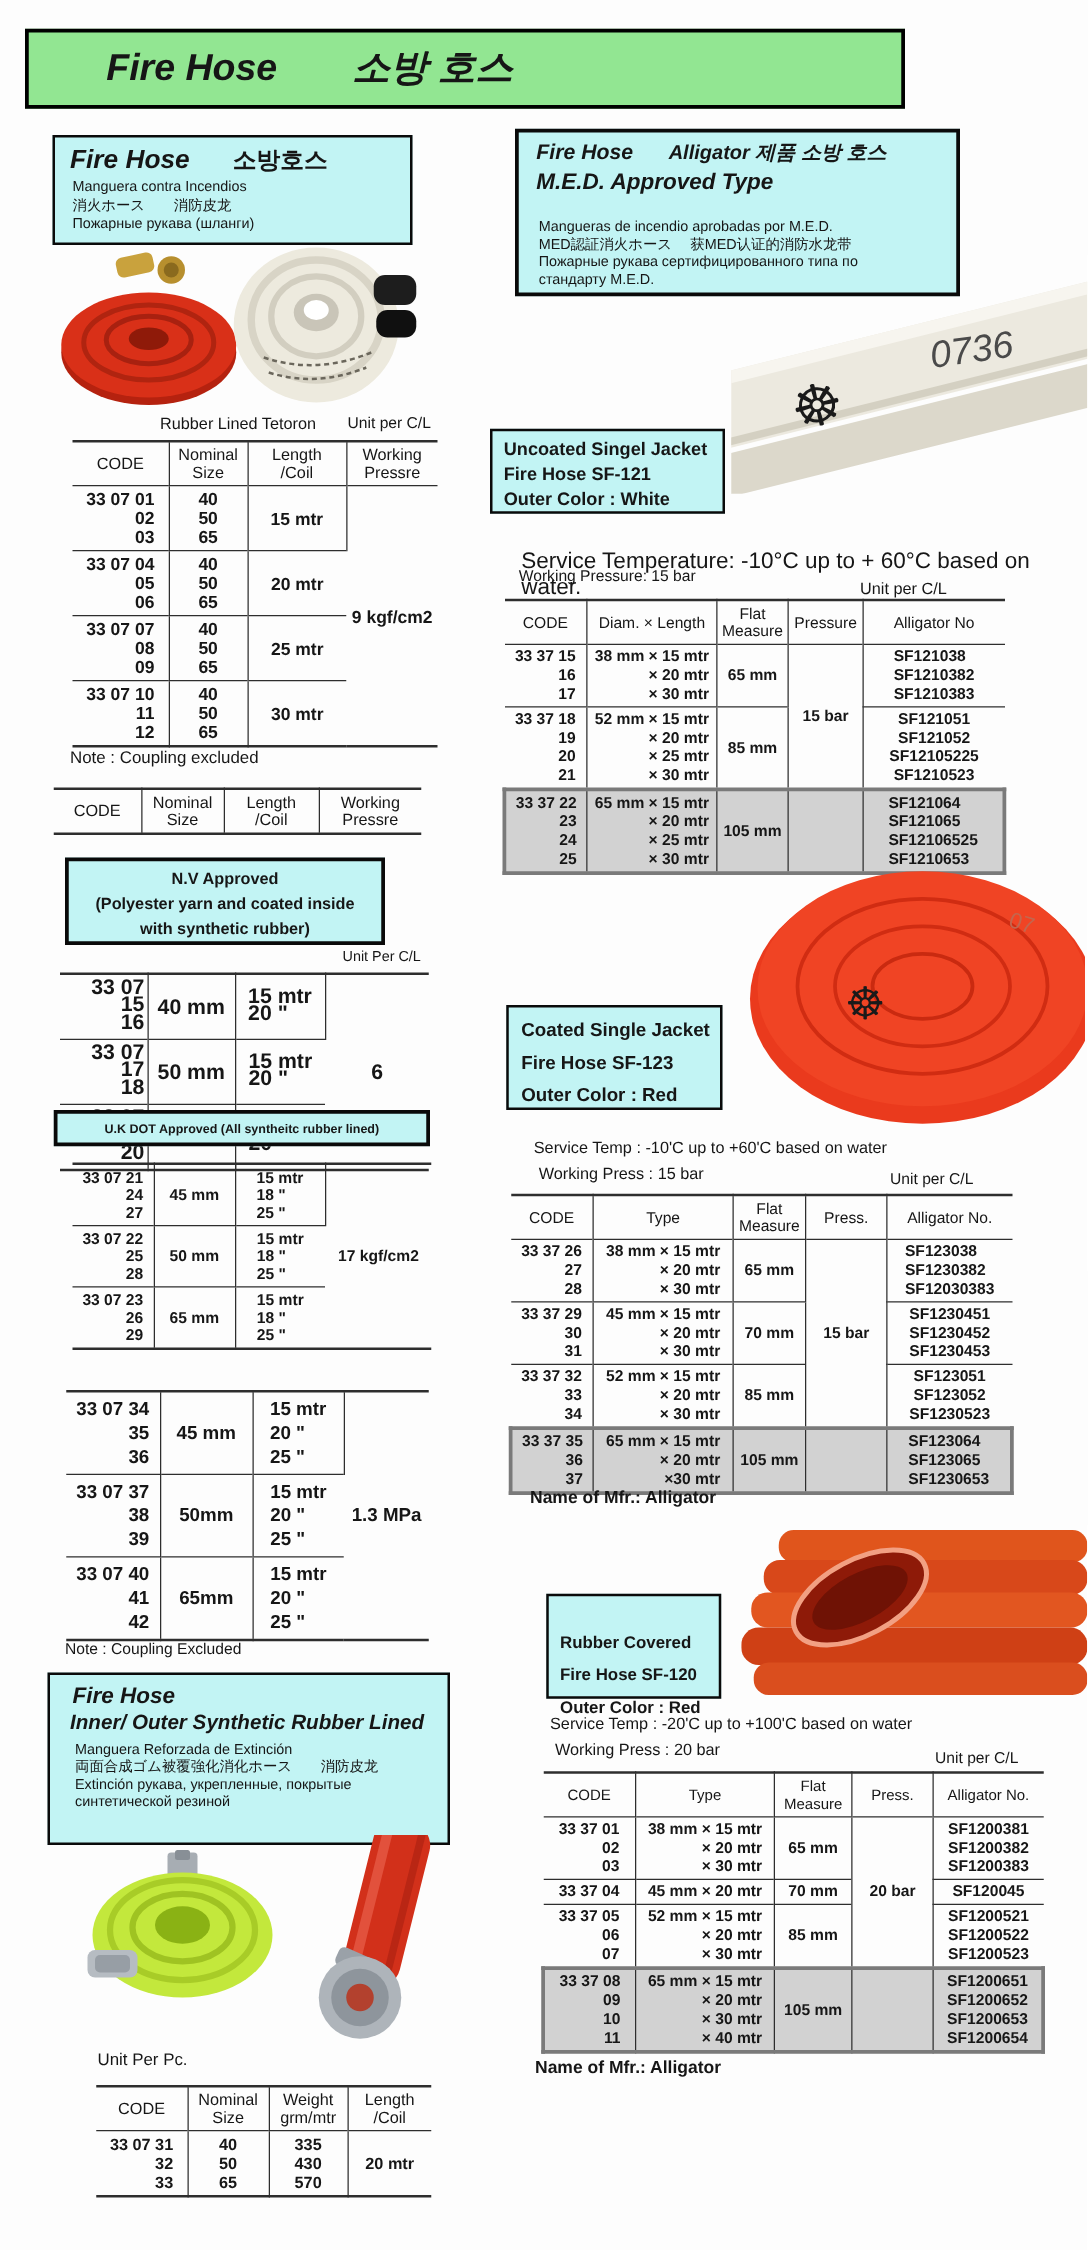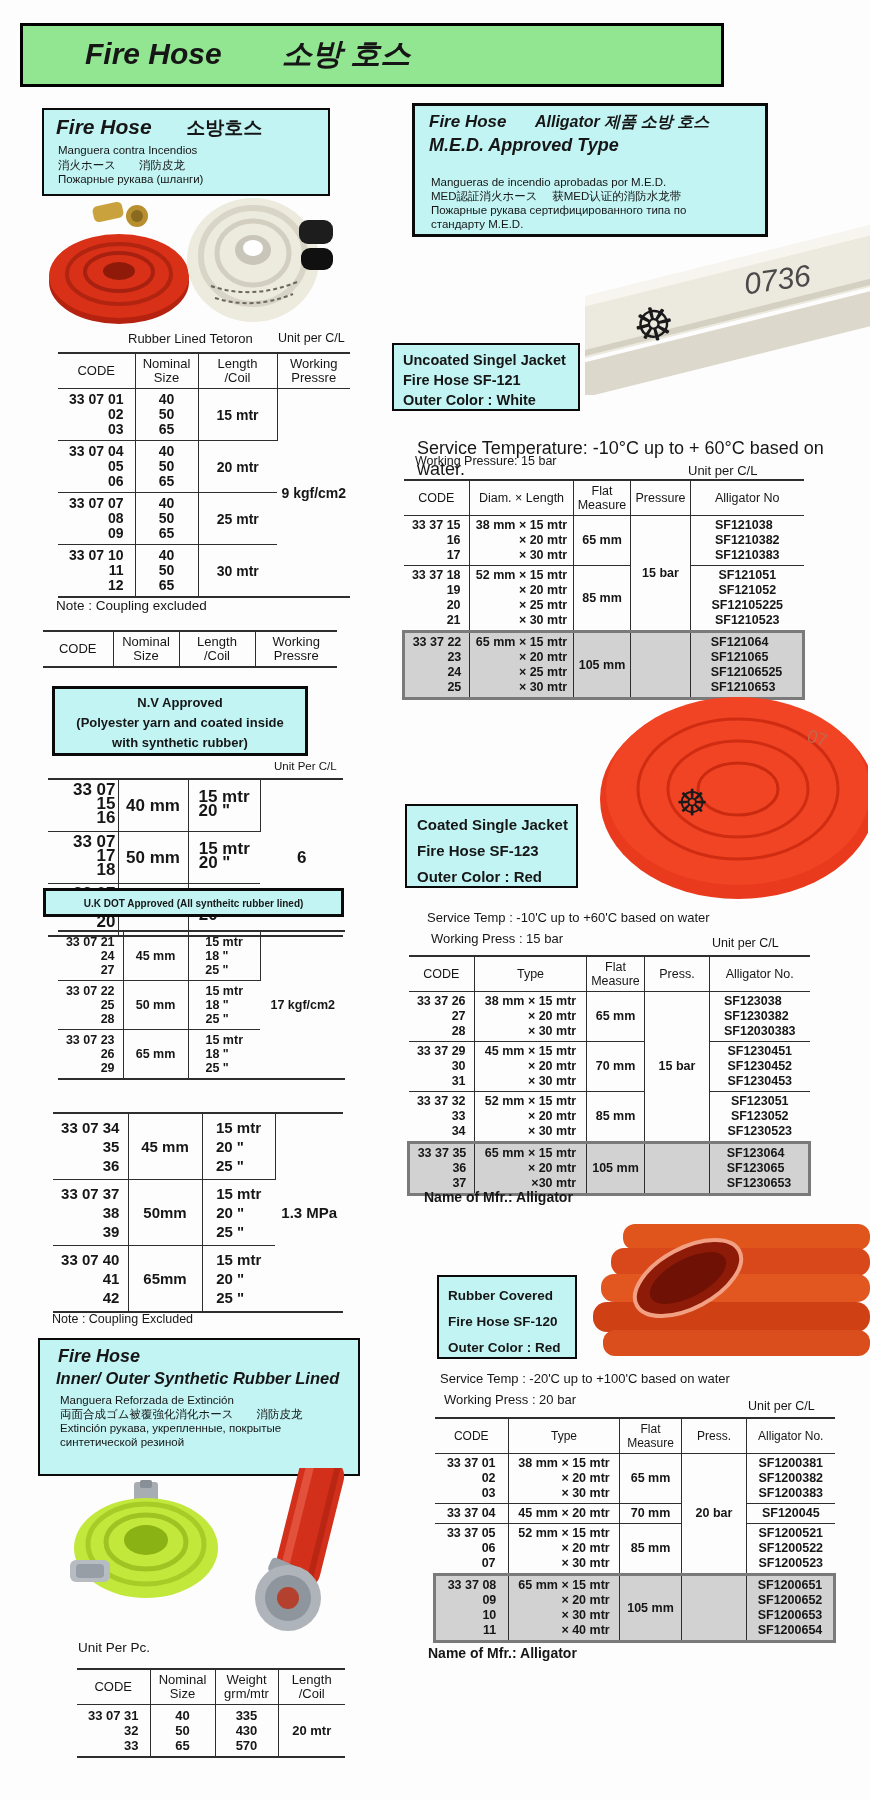--- a/index.html
+++ b/index.html
@@ -49,21 +49,21 @@
   .r1working{left:415px;top:454px;font-size:12.5px;}
   .r1unit{left:688px;top:463px;font-size:13px;}
 
   .sf123box{left:405px;top:804px;width:173px;height:84px;font-weight:bold;font-size:15px;padding:6px 0 0 10px;box-sizing:border-box;}
   .sf123box div{line-height:26px;}
   .r2service{left:427px;top:910px;font-size:13px;}
   .r2working{left:431px;top:931px;font-size:13px;}
   .r2unit{left:712px;top:936px;font-size:12.5px;}
   .mfr1{left:424px;top:1189px;font-size:14px;font-weight:bold;}
 
-  .sf120box{left:437px;top:1275px;width:140px;height:84px;font-weight:bold;font-size:13.5px;padding:6px 0 0 9px;box-sizing:border-box;}
+  .sf120box{left:437px;top:1275px;width:140px;height:84px;font-weight:bold;font-size:13.5px;padding:24px 0 0 9px;box-sizing:border-box;}
   .sf120box div{line-height:26px;}
   .r3service{left:440px;top:1371px;font-size:13px;}
   .r3working{left:444px;top:1392px;font-size:13px;}
   .r3unit{left:748px;top:1399px;font-size:12.5px;}
   .mfr2{left:428px;top:1645px;font-size:14px;font-weight:bold;}
 
   
   .ph-redcoil{left:45px;top:198px;width:148px;height:130px;}
   .ph-whitecoil{left:183px;top:190px;width:152px;height:140px;}
   .ph-whiteband{left:585px;top:205px;width:285px;height:190px;}

